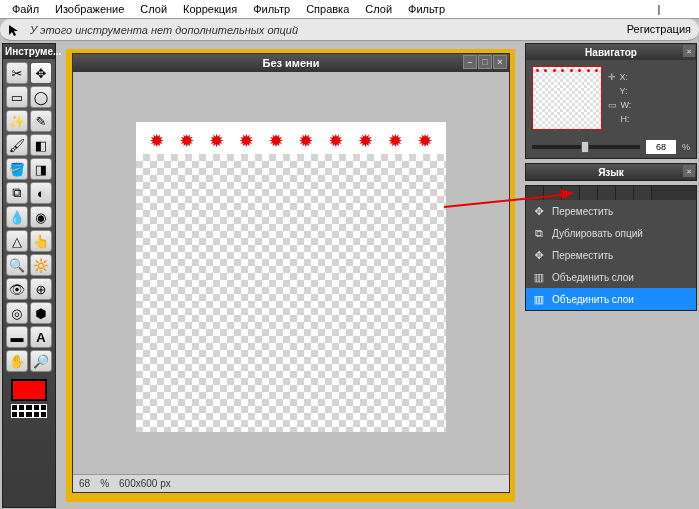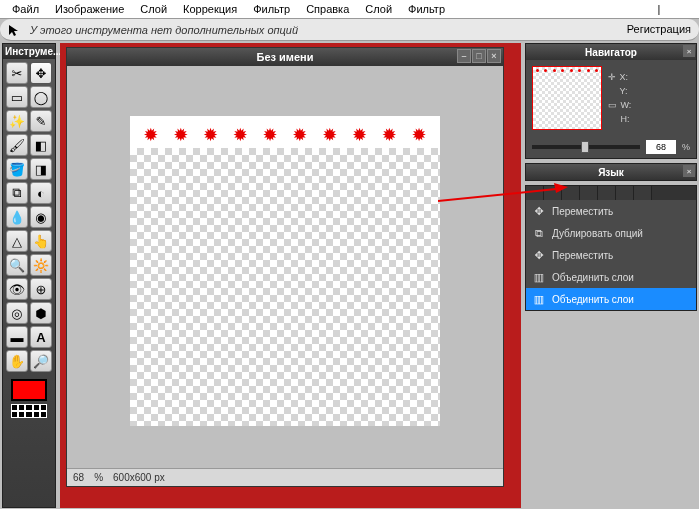--- a/index.html
+++ b/index.html
@@ -14,21 +14,21 @@
 .main { display: flex; height: calc(100% - 40px); }
 .toolbox { width: 54px; background: linear-gradient(#5a5a5a,#3a3a3a); border: 1px solid #222; margin: 2px; }
 .toolbox .title { background: linear-gradient(#4a4a4a,#2a2a2a); color: #fff; font-size: 10px; text-align: center; padding: 2px; font-weight: bold; }
 .toolbox .grid { display: grid; grid-template-columns: 1fr 1fr; gap: 2px; padding: 3px; }
 .tool { width: 22px; height: 22px; background: linear-gradient(#f0f0f0,#d0d0d0); border: 1px solid #888; border-radius: 3px; display: flex; align-items: center; justify-content: center; font-size: 13px; cursor: pointer; }
 .tool.active { background: linear-gradient(#fff,#e0e0e0); border-color: #555; }
 .swatch-row { padding: 4px; display: flex; flex-direction: column; gap: 3px; align-items: center; }
 .color-swatch { width: 36px; height: 22px; background: #ff0000; border: 2px solid #000; }
 .pattern-swatch { width: 36px; height: 14px; display: grid; grid-template-columns: repeat(5,1fr); grid-template-rows: repeat(2,1fr); }
 .pattern-swatch div { background: #000; border: 0.5px solid #fff; }
-.canvas-area { flex: 1; background: #b91c1c; position: relative; margin: 2px; }
+.canvas-area { flex: 1; background: #eab308; position: relative; margin: 8px; }
 .doc-window { position: absolute; left: 6px; top: 4px; width: 438px; height: 440px; background: #7a7a7a; border: 1px solid #333; }
 .doc-titlebar { height: 18px; background: linear-gradient(#555,#333); color: #fff; display: flex; align-items: center; justify-content: center; position: relative; font-size: 11px; font-weight: bold; }
 .doc-titlebar .btns { position: absolute; right: 2px; top: 1px; display: flex; gap: 1px; }
 .doc-titlebar .btn { width: 14px; height: 14px; background: #666; border: 1px solid #888; display: flex; align-items: center; justify-content: center; color: #ccc; font-size: 9px; cursor: pointer; }
 .doc-content { height: calc(100% - 36px); background: #bfbfbf; display: flex; align-items: flex-start; justify-content: center; padding-top: 50px; overflow: hidden; }
 .canvas { width: 310px; height: 310px; background: #fff; position: relative; }
 .checker { position: absolute; left: 0; right: 0; top: 32px; bottom: 0; background-image: repeating-conic-gradient(#d4d4d4 0 25%, #fff 0 50%); background-size: 14px 14px; }
 .stars { position: absolute; top: 8px; left: 0; right: 0; display: flex; justify-content: space-around; padding: 0 6px; }
 .star { color: #e60000; font-size: 18px; }
 .doc-status { height: 18px; background: #d8d8d8; border-top: 1px solid #999; display: flex; align-items: center; gap: 10px; padding: 0 6px; font-size: 10px; color: #333; }

